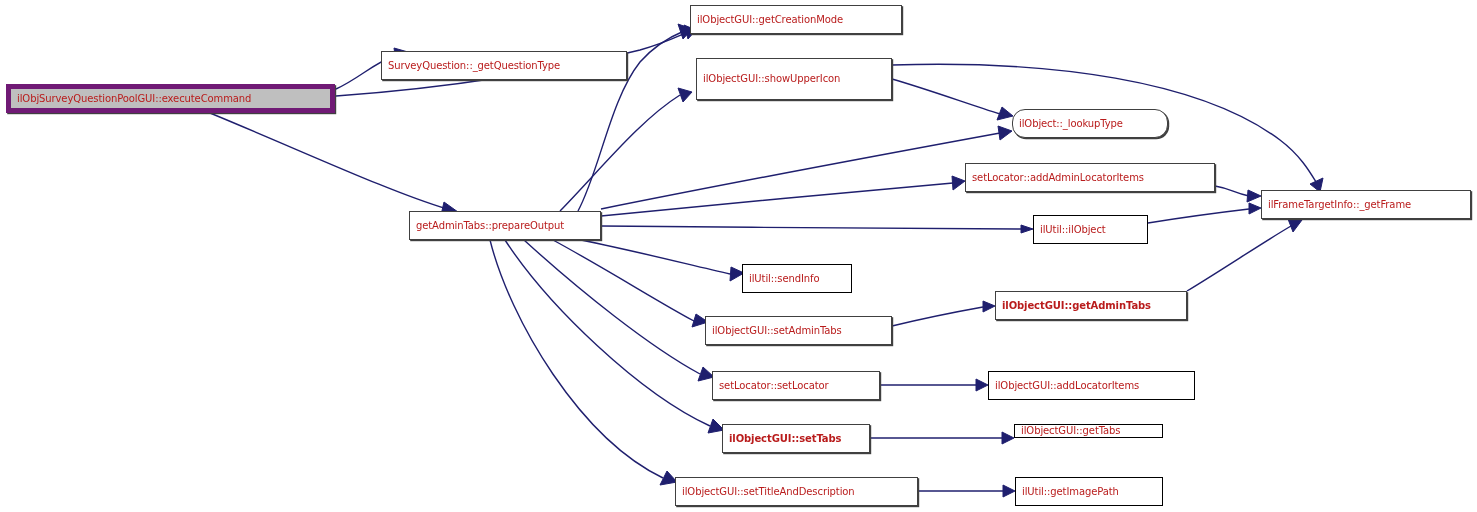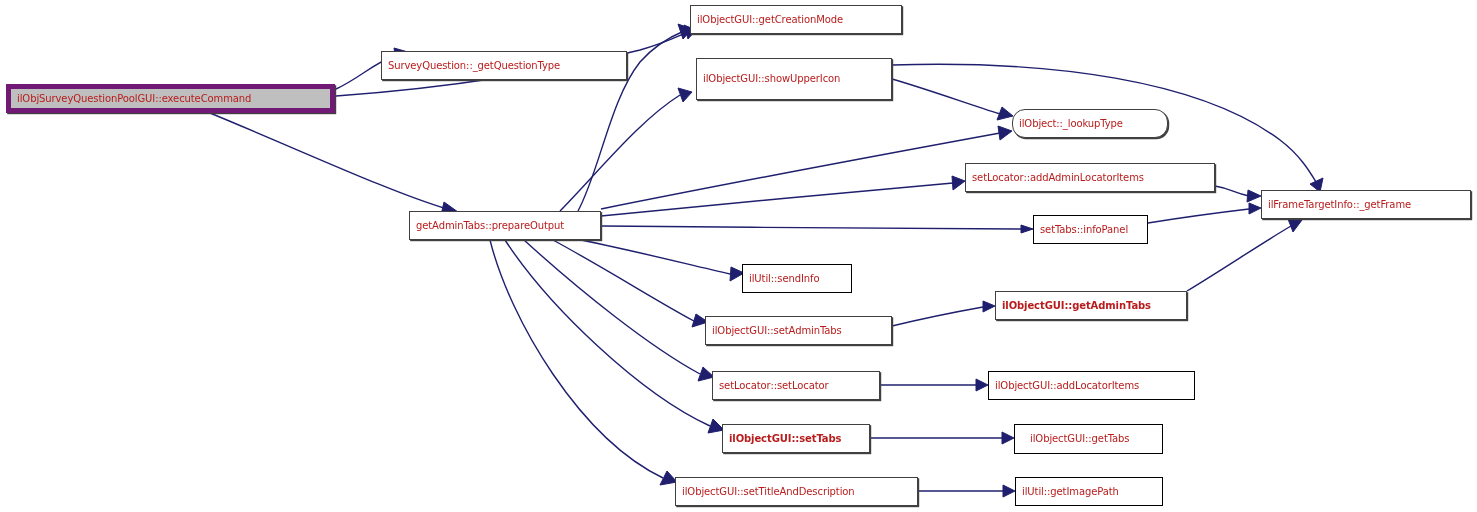--- a/index.html
+++ b/index.html
@@ -154,41 +154,41 @@
       <div class="node-box thick" style="left: 965px; top: 163px; width: 250px; height: 29px;">
         <span class="node-label">setLocator::addAdminLocatorItems</span>
       </div>
       <div class="node-box thick" style="left: 1261px; top: 190px; width: 210px; height: 29px;">
         <span class="node-label">ilFrameTargetInfo::_getFrame</span>
       </div>
       <div class="node-box thick" style="left: 409px; top: 211px; width: 192px; height: 29px;">
         <span class="node-label">getAdminTabs::prepareOutput</span>
       </div>
       <div class="node-box" style="left: 1033px; top: 215px; width: 115px; height: 29px;">
-        <span class="node-label">setTabs::infoPanel</span>
+        <span class="node-label">ilUtil::ilObject</span>
       </div>
       <div class="node-box" style="left: 742px; top: 264px; width: 110px; height: 29px;">
         <span class="node-label">ilUtil::sendInfo</span>
       </div>
       <div class="node-box thick" style="left: 995px; top: 291px; width: 192px; height: 29px; font-weight: bold;">
         <span class="node-label">ilObjectGUI::getAdminTabs</span>
       </div>
       <div class="node-box thick" style="left: 705px; top: 316px; width: 187px; height: 29px;">
         <span class="node-label">ilObjectGUI::setAdminTabs</span>
       </div>
       <div class="node-box thick" style="left: 712px; top: 371px; width: 168px; height: 29px;">
         <span class="node-label">setLocator::setLocator</span>
       </div>
       <div class="node-box" style="left: 988px; top: 371px; width: 207px; height: 29px;">
         <span class="node-label">ilObjectGUI::addLocatorItems</span>
       </div>
       <div class="node-box thick" style="left: 722px; top: 424px; width: 148px; height: 29px; font-weight: bold;">
         <span class="node-label">ilObjectGUI::setTabs</span>
       </div>
-      <div class="node-box" style="left: 1014px; top: 424px; width: 149px; height: 30px; padding-left: 9px;">
+      <div class="node-box" style="left: 1014px; top: 424px; width: 149px; height: 14px;">
         <span class="node-label">ilObjectGUI::getTabs</span>
       </div>
       <div class="node-box thick" style="left: 675px; top: 477px; width: 243px; height: 29px;">
         <span class="node-label">ilObjectGUI::setTitleAndDescription</span>
       </div>
       <div class="node-box" style="left: 1015px; top: 477px; width: 148px; height: 29px;">
         <span class="node-label">ilUtil::getImagePath</span>
       </div>
     </div>
 

